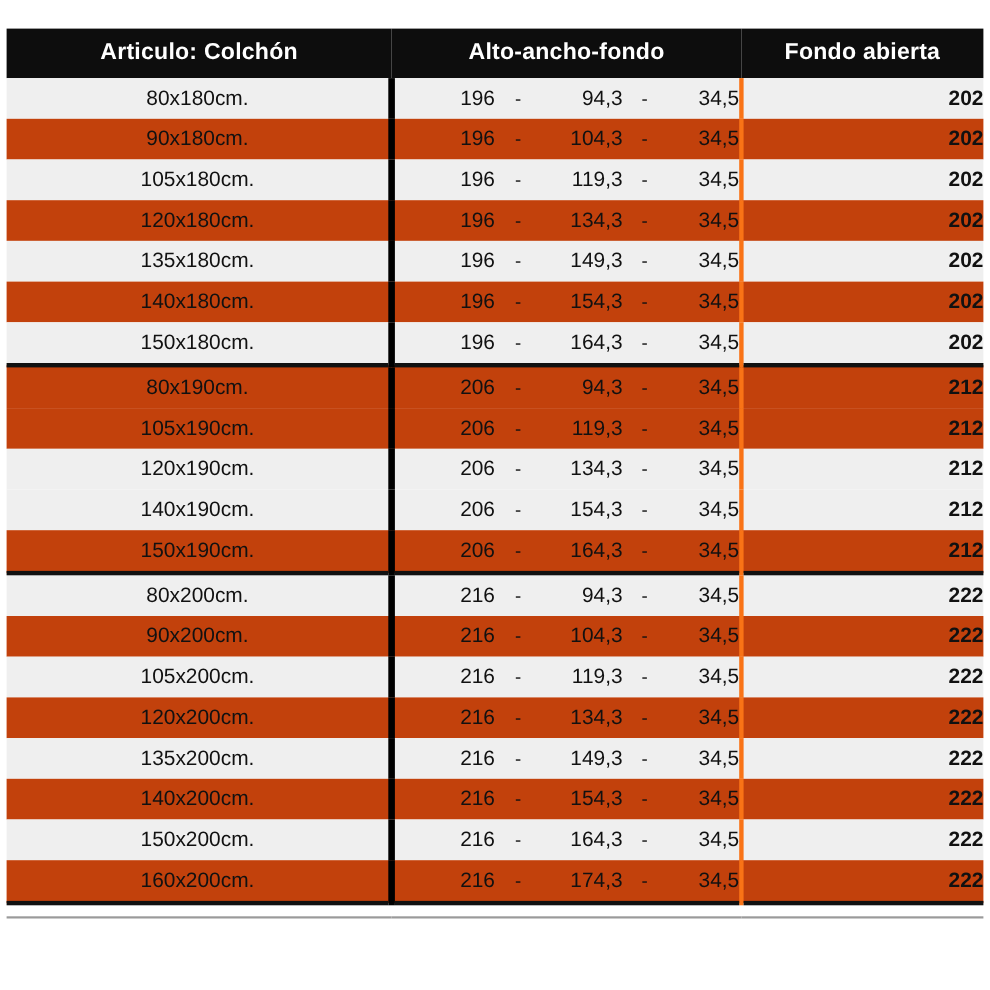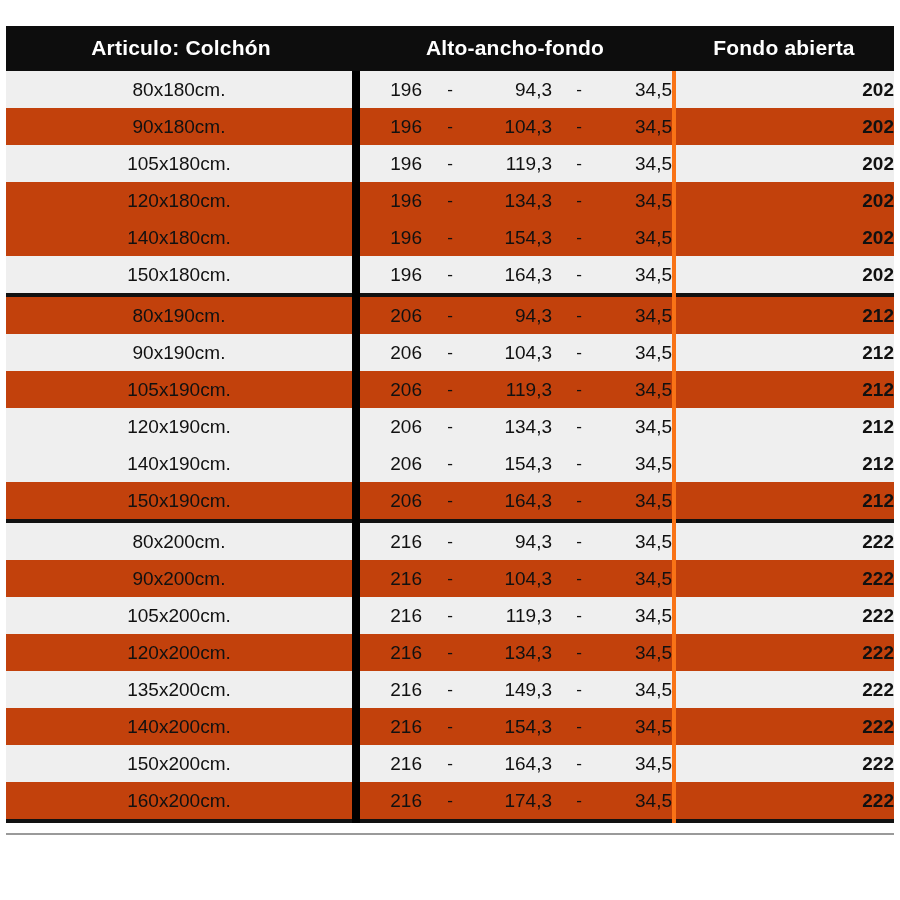--- a/index.html
+++ b/index.html
@@ -47,34 +47,34 @@
     padding: 6px 0 6px 0;
     height: 25px;
     border: 0;
     vertical-align: middle;
   }
   tbody tr.zebra td { background: #efefef; }
   tbody tr.plain td { background: #c2410c; }
 
   td.c-articulo {
     text-align: center;
-    border-right: 8px solid #000000;
+    border-right: 6px solid #000000;
   }
   td.c-fondo {
     text-align: right;
     border-left: 4px solid #f97316;
     font-weight: bold;
   }
   td.c-dims {
     padding: 0;
   }
   .dimwrap {
     display: flex;
     align-items: center;
-    justify-content: space-between;
+    justify-content: flex-end;
     padding: 6px 0 6px 0;
   }
   .d-alto   { width: 62px; text-align: right; }
   .d-sep    { width: 42px; text-align: center; font-size: 17px; }
   .d-ancho  { width: 74px; text-align: right; }
   .d-sep2   { width: 40px; text-align: center; font-size: 17px; }
   .d-fondo  { width: 66px; text-align: right; }
 
   
   tr.group-start td {
@@ -146,20 +146,33 @@
             <div class="dimwrap">
               <span class="d-alto">196</span>
               <span class="d-sep">-</span>
               <span class="d-ancho">134,3</span>
               <span class="d-sep2">-</span>
               <span class="d-fondo">34,5</span>
             </div>
           </td>
           <td class="c-fondo">202</td>
         </tr>
+        <tr class="zebra">
+          <td class="c-articulo">135x180cm.</td>
+          <td class="c-dims">
+            <div class="dimwrap">
+              <span class="d-alto">196</span>
+              <span class="d-sep">-</span>
+              <span class="d-ancho">149,3</span>
+              <span class="d-sep2">-</span>
+              <span class="d-fondo">34,5</span>
+            </div>
+          </td>
+          <td class="c-fondo">202</td>
+        </tr>
         <tr class="plain">
           <td class="c-articulo">140x180cm.</td>
           <td class="c-dims">
             <div class="dimwrap">
               <span class="d-alto">196</span>
               <span class="d-sep">-</span>
               <span class="d-ancho">154,3</span>
               <span class="d-sep2">-</span>
               <span class="d-fondo">34,5</span>
             </div>
@@ -179,33 +192,20 @@
           </td>
           <td class="c-fondo">202</td>
         </tr>
         <tr class="plain group-start">
           <td class="c-articulo">80x190cm.</td>
           <td class="c-dims">
             <div class="dimwrap">
               <span class="d-alto">206</span>
               <span class="d-sep">-</span>
               <span class="d-ancho">94,3</span>
-              <span class="d-sep2">-</span>
-              <span class="d-fondo">34,5</span>
-            </div>
-          </td>
-          <td class="c-fondo">212</td>
-        </tr>
-        <tr class="zebra">
-          <td class="c-articulo">90x190cm.</td>
-          <td class="c-dims">
-            <div class="dimwrap">
-              <span class="d-alto">206</span>
-              <span class="d-sep">-</span>
-              <span class="d-ancho">104,3</span>
               <span class="d-sep2">-</span>
               <span class="d-fondo">34,5</span>
             </div>
           </td>
           <td class="c-fondo">212</td>
         </tr>
         <tr class="plain">
           <td class="c-articulo">105x190cm.</td>
           <td class="c-dims">
             <div class="dimwrap">

